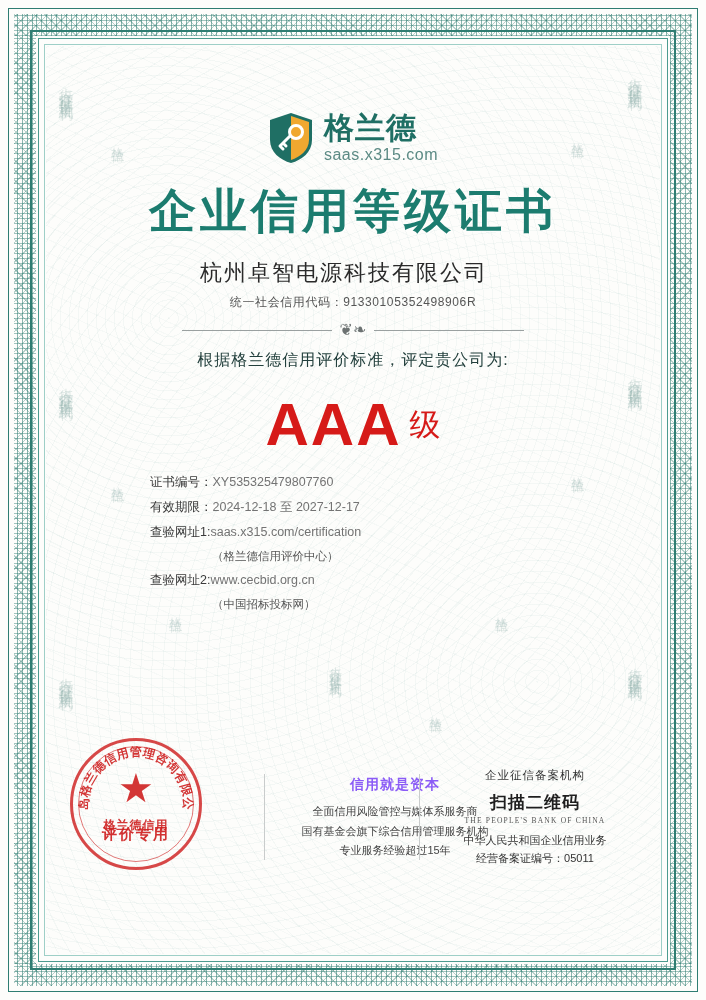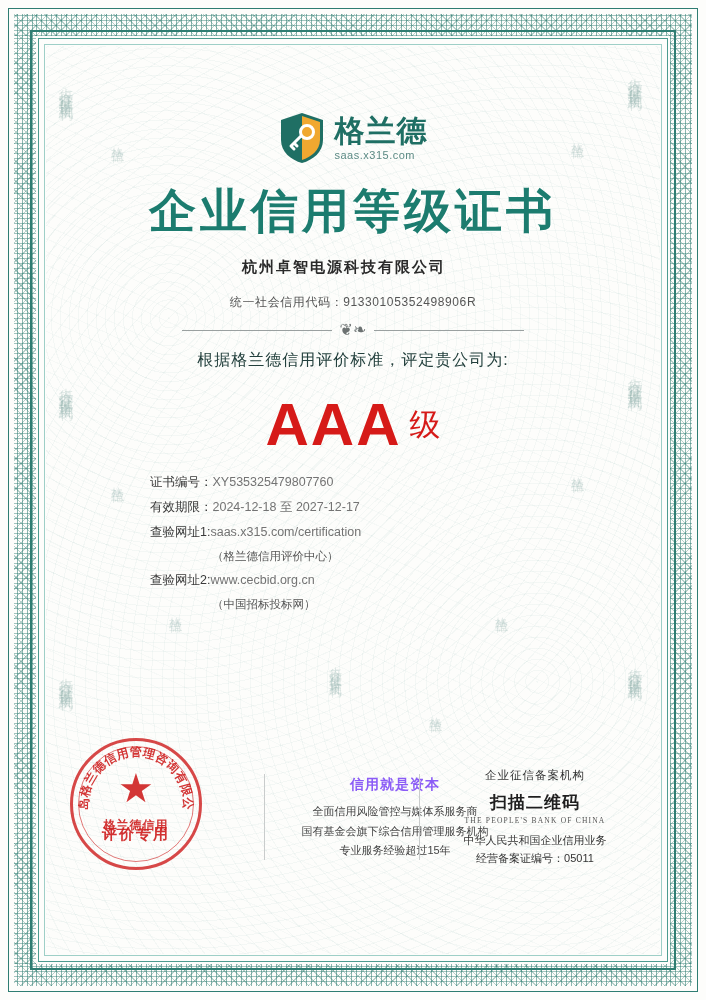--- a/index.html
+++ b/index.html
@@ -128,43 +128,43 @@
     align-items: flex-start;
   }
   .logo-name {
     font-size: 30px;
     font-weight: bold;
     color: #1f6f64;
     line-height: 1.05;
     letter-spacing: 1px;
   }
   .logo-url {
-    font-size: 11px;
+    font-size: 16px;
     color: #5b8a84;
     letter-spacing: 0.5px;
     margin-top: 2px;
   }
   .cert-title {
     position: absolute;
     top: 130px;
     left: 0; right: 0;
     text-align: center;
     font-size: 47px;
     font-weight: bold;
     color: #1c7c6f;
     letter-spacing: 4px;
     text-shadow: 1px 1px 0 rgba(255,255,255,0.8);
   }
   .company-name {
     position: absolute;
     top: 208px;
     left: 0; right: 18px;
     text-align: center;
-    font-size: 15px;
-    font-weight: bold;
+    font-size: 22px;
+    font-weight: normal;
     color: #2a2a2a;
     letter-spacing: 2px;
   }
   .credit-code {
     position: absolute;
     top: 244px;
     left: 0; right: 0;
     text-align: center;
     font-size: 12px;
     color: #555;

